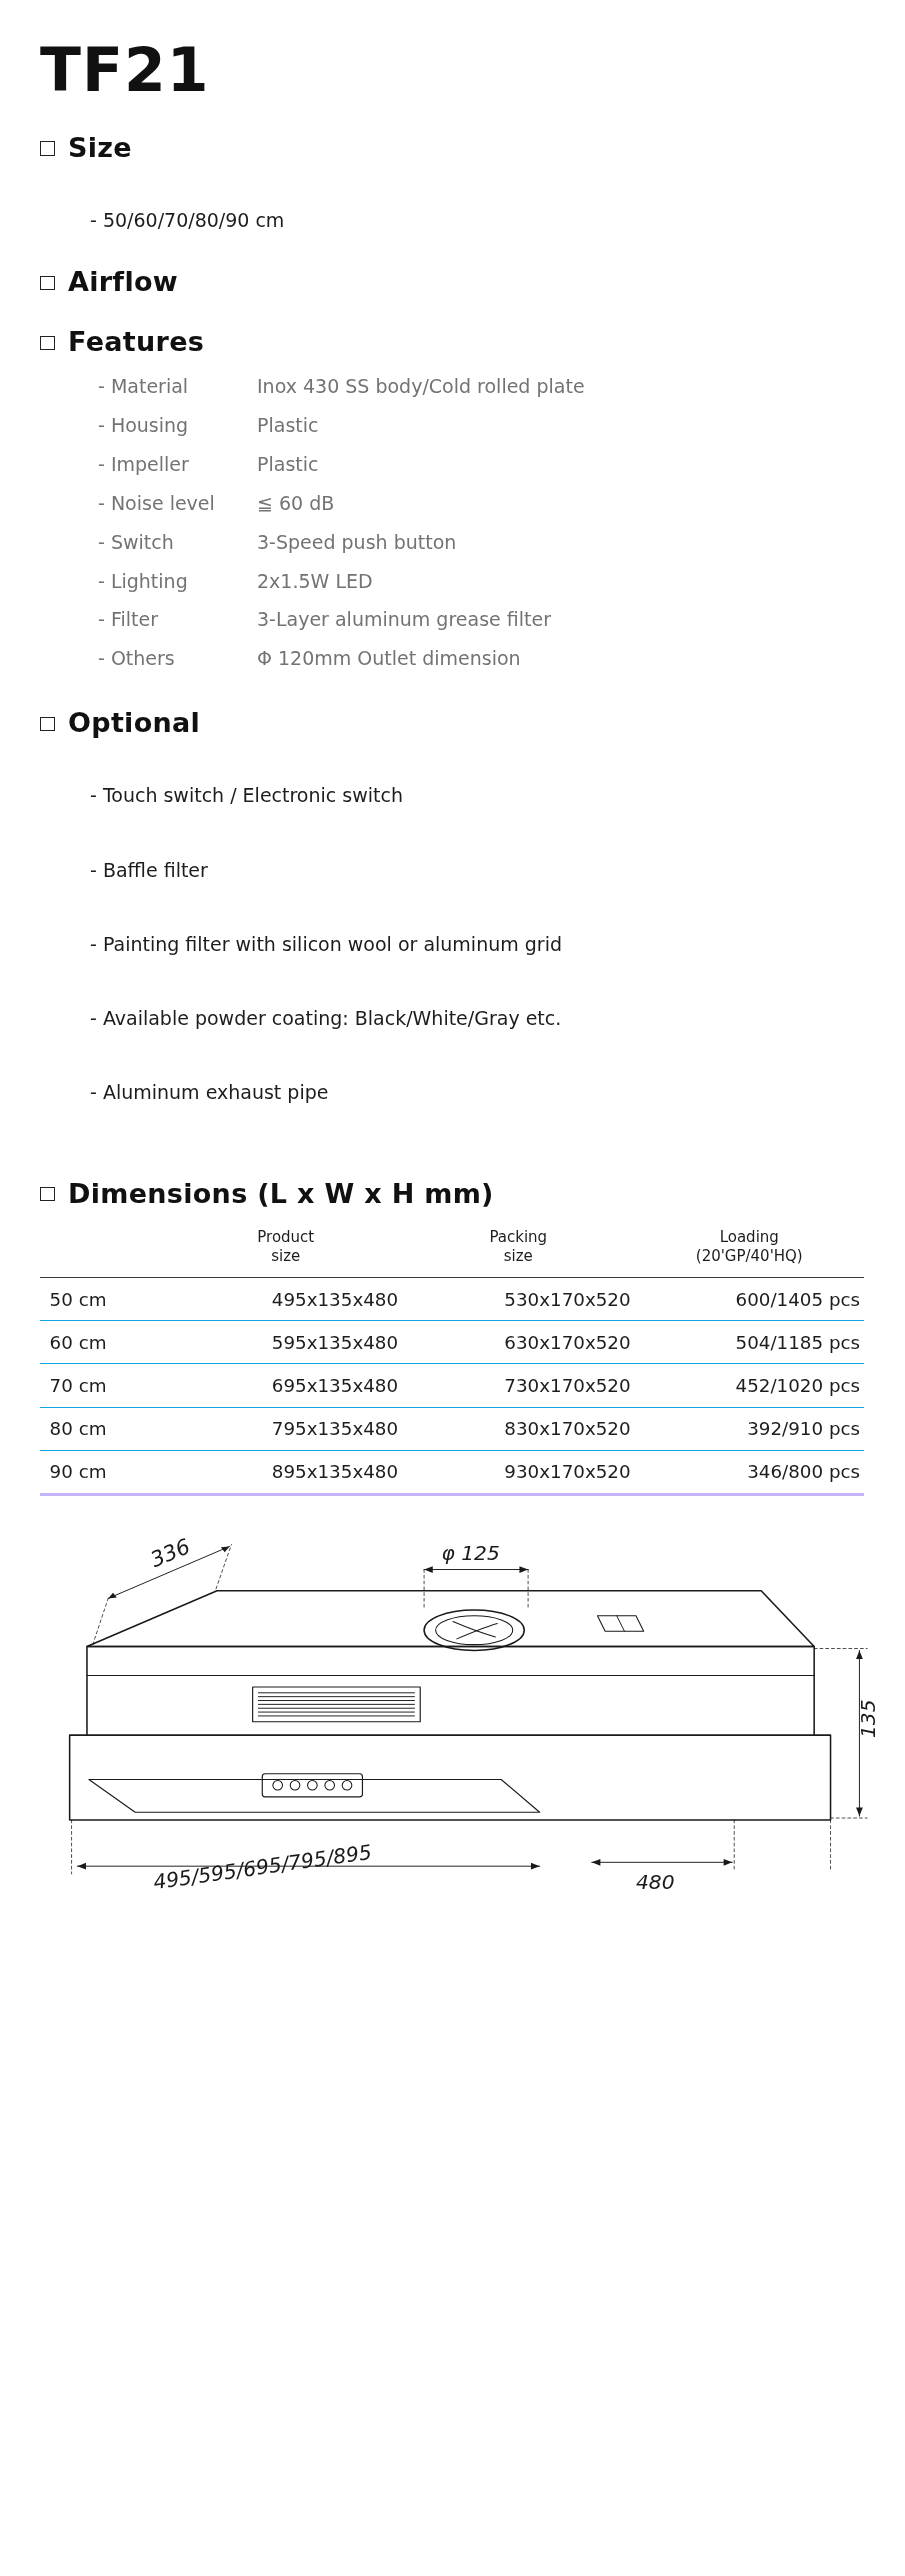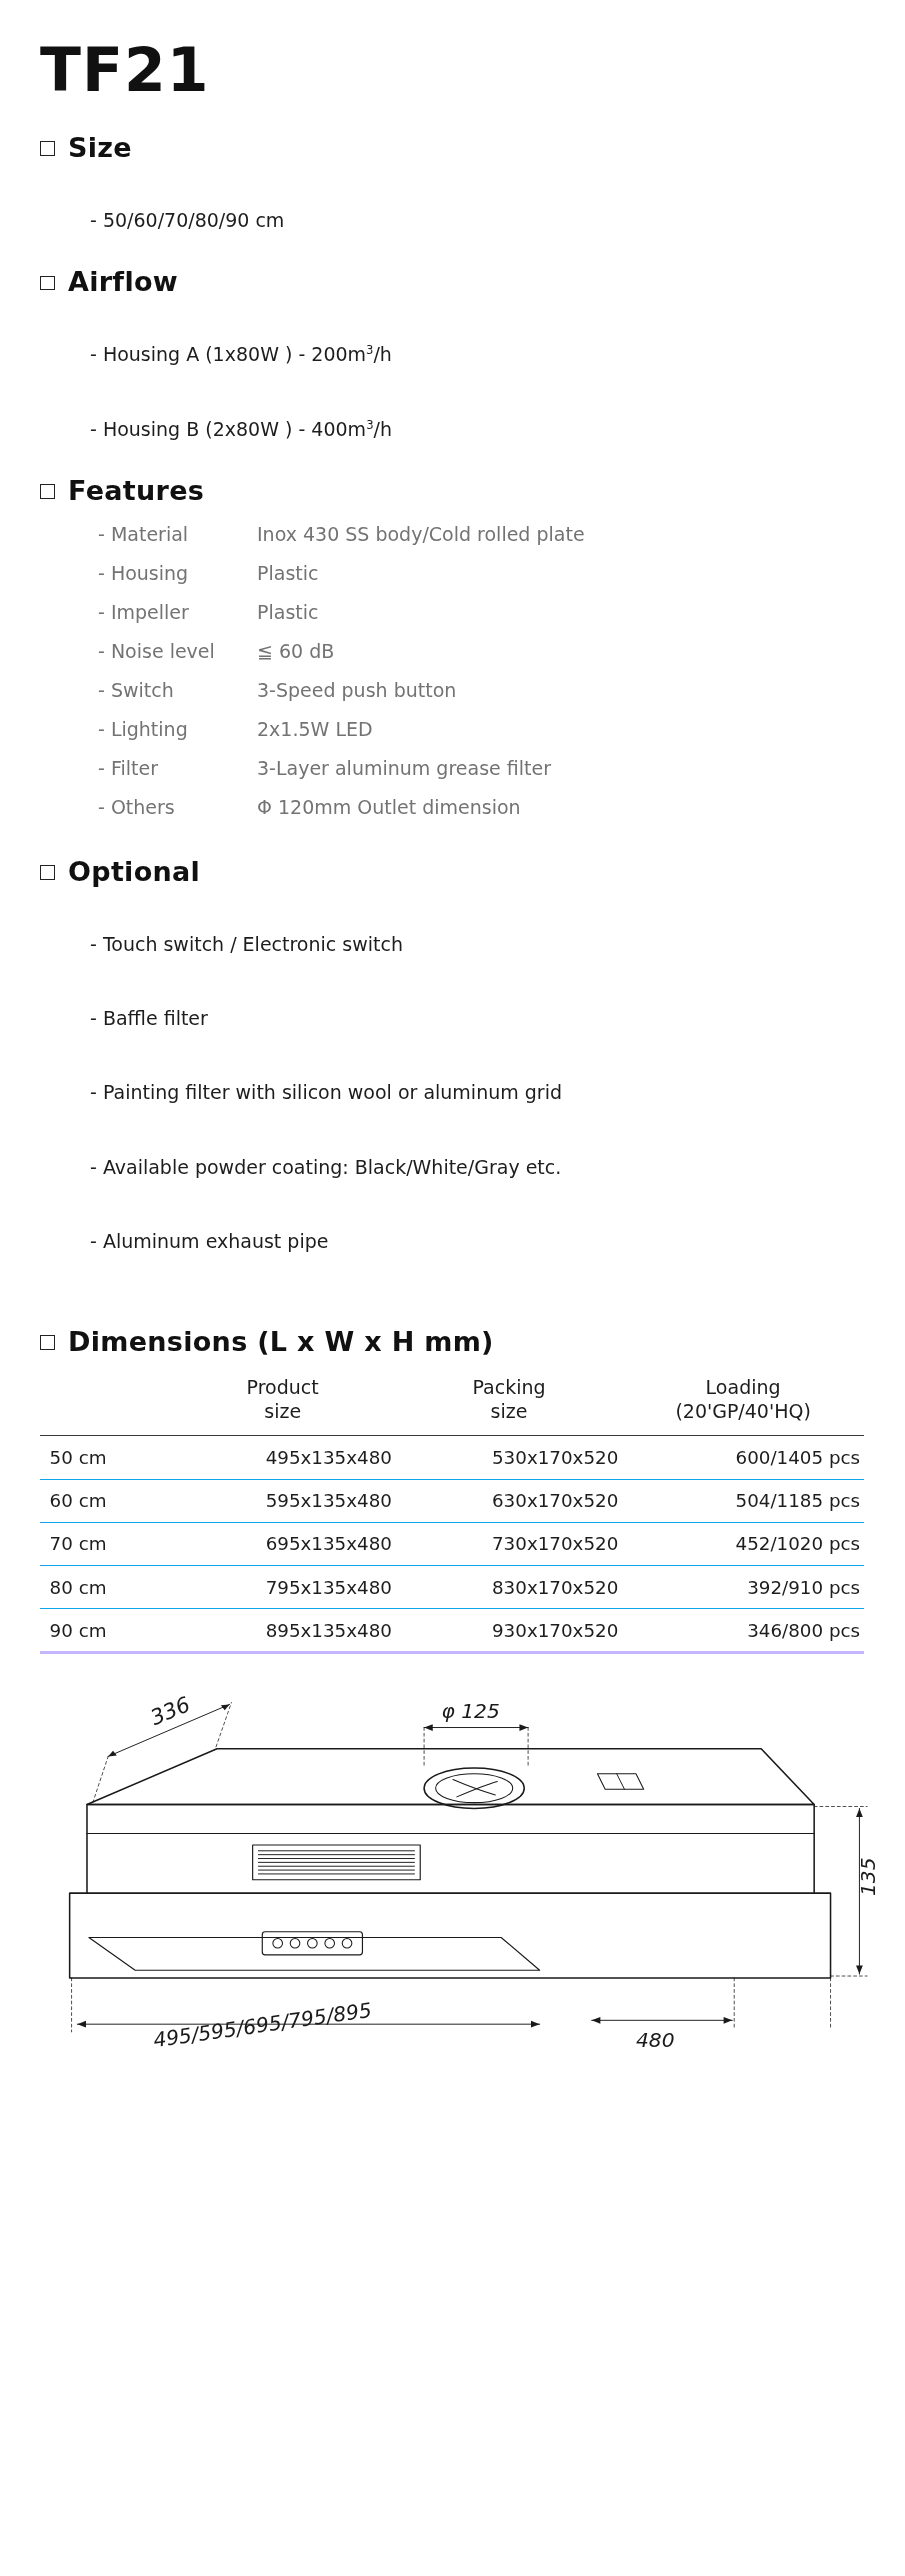--- a/index.html
+++ b/index.html
@@ -99,21 +99,21 @@
     width: 824px;
   }
   table.dims {
     border-collapse: collapse;
     width: 824px;
     font-size: 18.3px;
     color: #1d1d1d;
   }
   table.dims th {
     font-weight: normal;
-    font-size: 19px;
+    font-size: 15px;
     padding: 5.8px 3.9px 11.6px 3.9px;
     text-align: center;
     line-height: 1.25;
     vertical-align: bottom;
     color: #1d1d1d;
   }
   table.dims thead tr {
     border-bottom: 1.3px solid #3a3a3a;
   }
   table.dims tbody tr {
@@ -162,28 +162,20 @@
     </div>
     <div class="lines">
       <div class="line">- 50/60/70/80/90 cm</div>
     </div>
   </div>
 
   <div class="section">
     <div class="sec-head">
       <span class="sq"></span>
       <span class="sec-title">Airflow</span>
-    </div>
-    <div class="lines">
-      <div class="line">
-        <span>- Housing A (1x80W ) - 200m</span><span class="sup">3</span><span>/h</span>
-      </div>
-      <div class="line">
-        <span>- Housing B (2x80W ) - 400m</span><span class="sup">3</span><span>/h</span>
-      </div>
     </div>
   </div>
 
   <div class="section">
     <div class="sec-head">
       <span class="sq"></span>
       <span class="sec-title">Features</span>
     </div>
     <div class="feat">
       <div class="feat-row">

